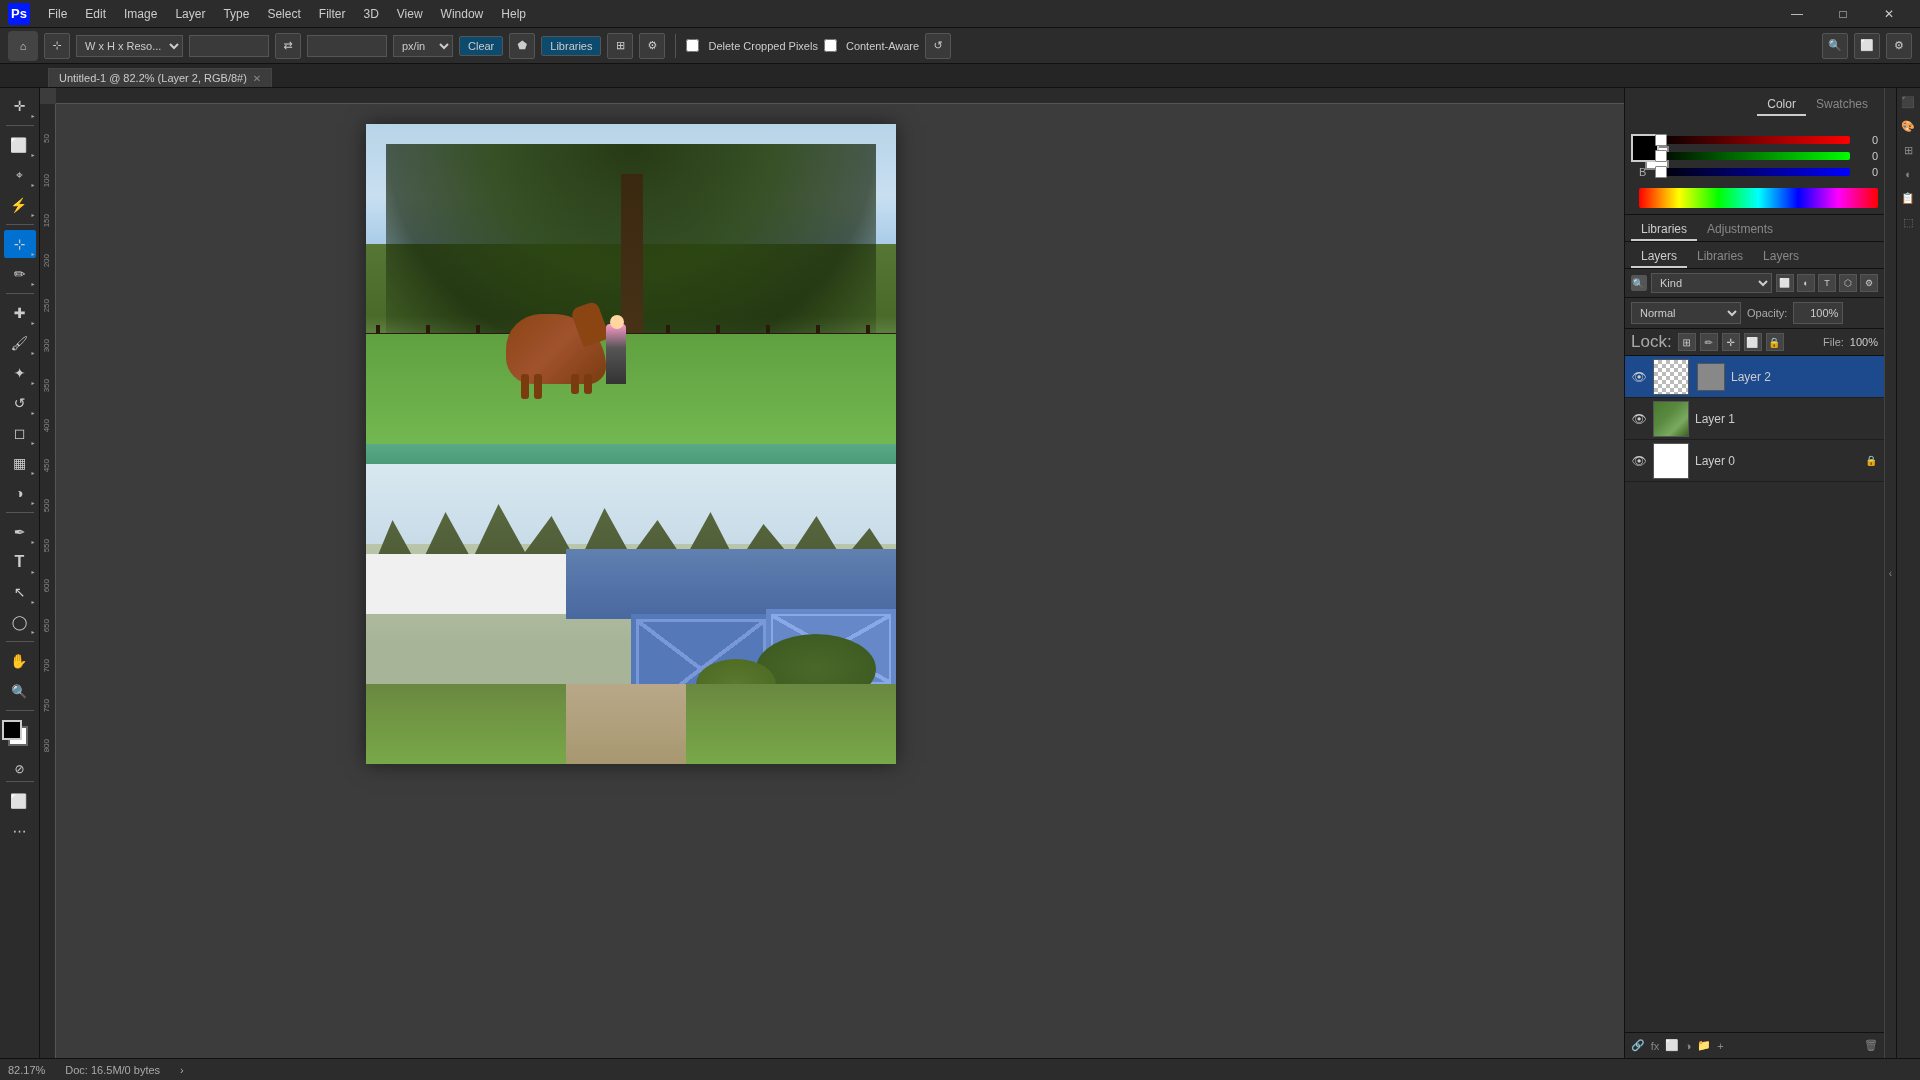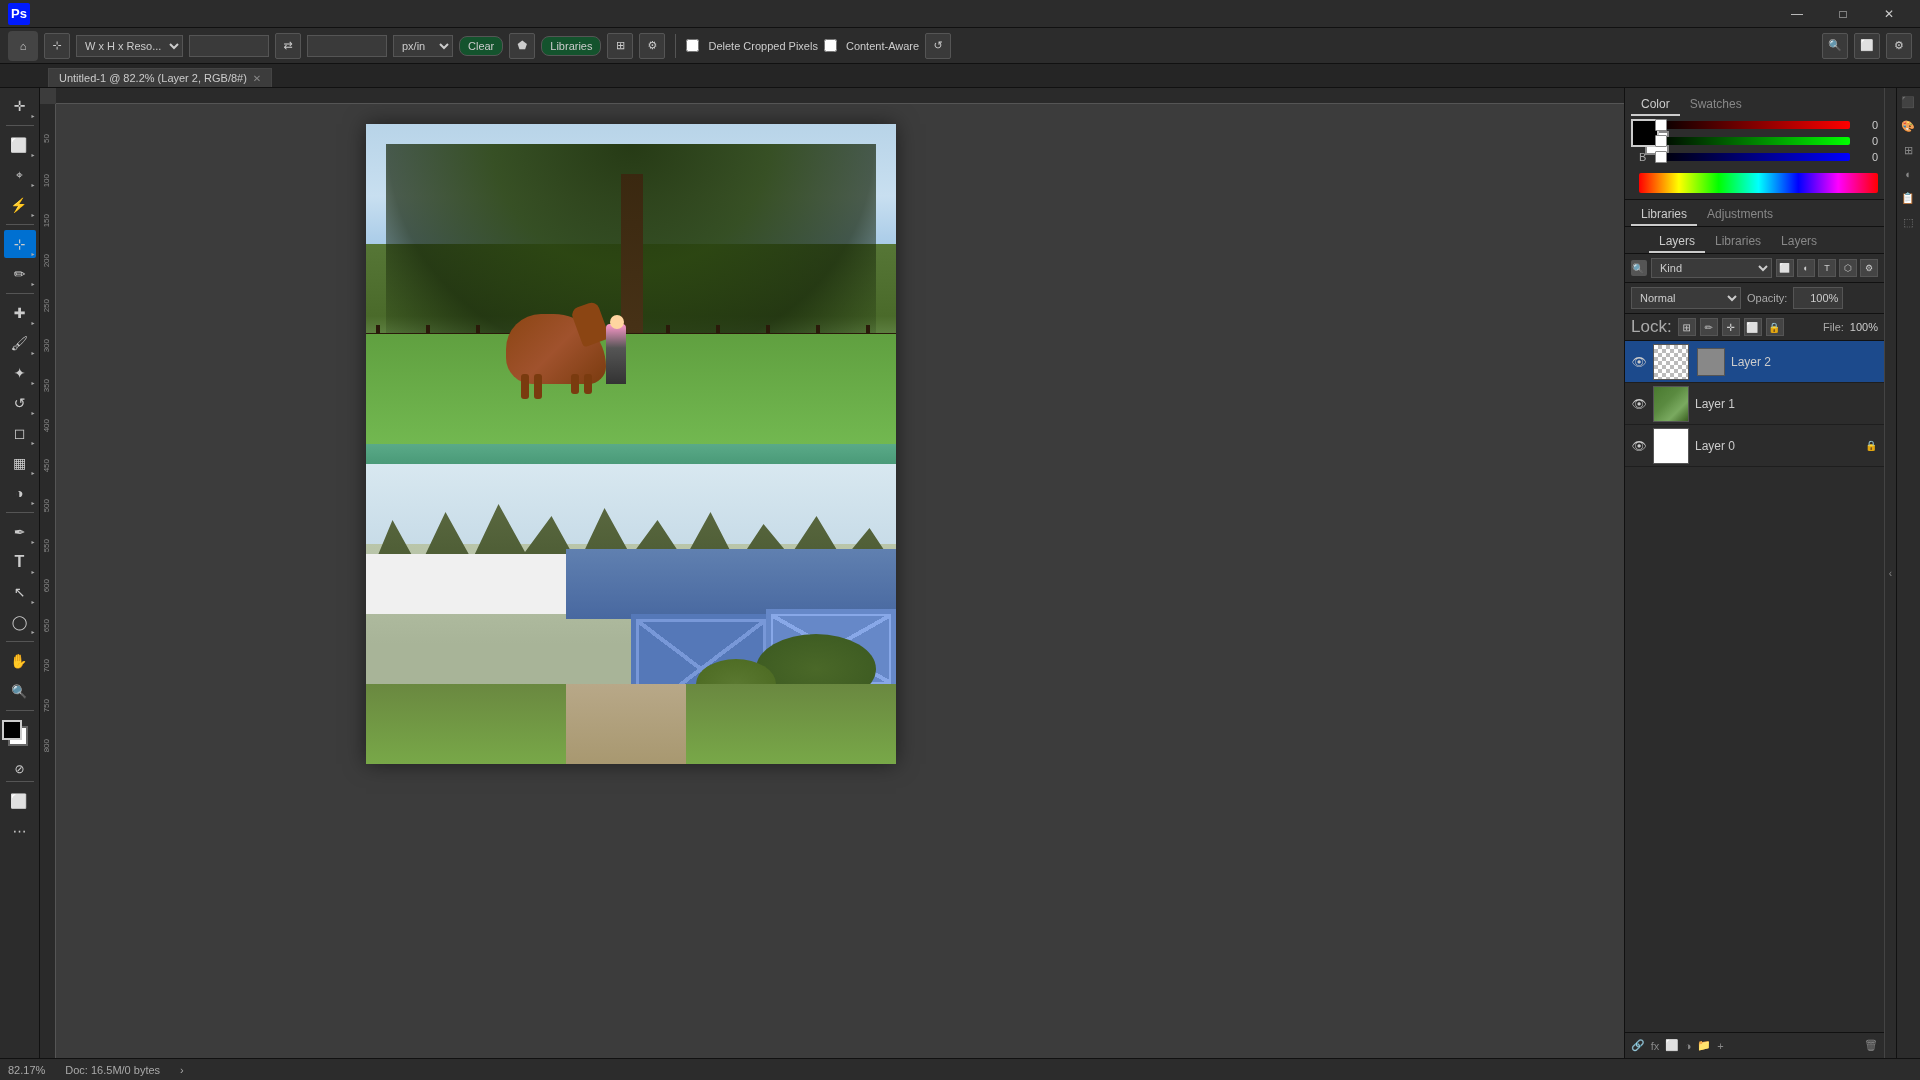--- a/index.html
+++ b/index.html
@@ -45,27 +45,27 @@
     #options-bar {
       height: 36px;
       background: #2c2c2c;
       display: flex;
       align-items: center;
       padding: 0 8px;
       gap: 6px;
       border-bottom: 1px solid #111;
     }
     .options-btn {
-      background: #14532d;
+      background: #0c4a6e;
       border: 1px solid #555;
       color: #ccc;
       padding: 3px 8px;
       font-size: 11px;
       cursor: pointer;
-      border-radius: 8px;
+      border-radius: 2px;
     }
     .options-input {
       background: #3a3a3a;
       border: 1px solid #555;
       color: #ccc;
       padding: 2px 5px;
       font-size: 11px;
       width: 80px;
       height: 22px;
     }
@@ -259,21 +259,22 @@
     }
 
     
     #color-panel {
       padding: 6px;
       border-bottom: 1px solid #111;
     }
     .panel-header {
       display: flex;
       gap: 0;
-      margin-bottom: 3px;
+      margin-bottom: 18px;
+      justify-content: flex-end;
     }
     .panel-tab {
       padding: 3px 10px;
       font-size: 12px;
       color: #888;
       cursor: pointer;
       border-bottom: 2px solid transparent;
     }
     .panel-tab.active { color: #ccc; border-bottom: 2px solid #ccc; }
 
@@ -344,21 +345,21 @@
 
     
     #layers-panel {
       flex: 1;
       display: flex;
       flex-direction: column;
       overflow: hidden;
     }
     .layers-tabs {
       display: flex;
-      padding: 4px 24px 0;
+      padding: 4px 6px 0;
       background: #2c2c2c;
       border-bottom: 1px solid #111;
     }
     .layers-tab {
       padding: 3px 10px;
       font-size: 12px;
       color: #888;
       cursor: pointer;
       border-bottom: 2px solid transparent;
     }
@@ -556,20 +557,33 @@
       display: flex; align-items: center; justify-content: center;
       border-radius: 4px;
       cursor: pointer;
     }
   </style>
 </head>
 <body>
 
 <div id="menu-bar">
   <div class="ps-logo">Ps</div>
+  <div class="menu-items">
+    <div class="menu-item">File</div>
+    <div class="menu-item">Edit</div>
+    <div class="menu-item">Image</div>
+    <div class="menu-item">Layer</div>
+    <div class="menu-item">Type</div>
+    <div class="menu-item">Select</div>
+    <div class="menu-item">Filter</div>
+    <div class="menu-item">3D</div>
+    <div class="menu-item">View</div>
+    <div class="menu-item">Window</div>
+    <div class="menu-item">Help</div>
+  </div>
   <div class="win-controls">
     <div class="win-btn">—</div>
     <div class="win-btn">□</div>
     <div class="win-btn close">✕</div>
   </div>
 </div>
 
 <div id="options-bar">
   <div class="home-icon-wrap">
     <span>⌂</span>

